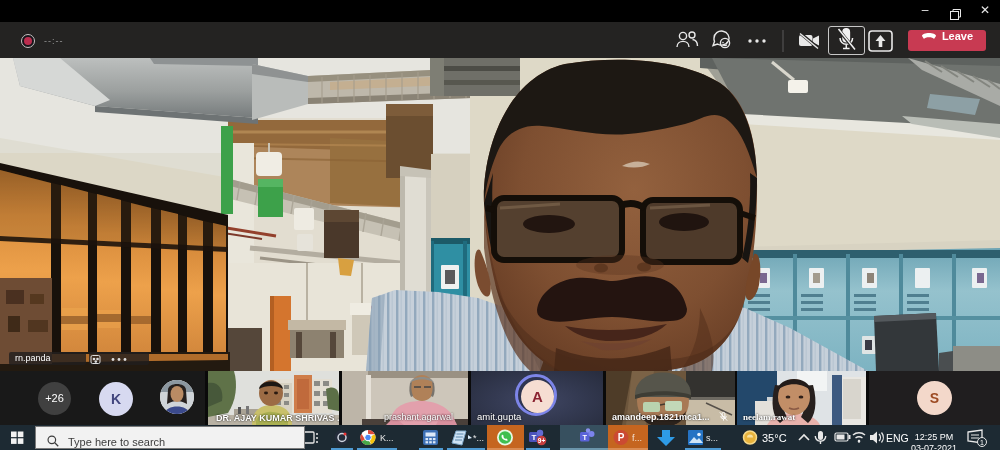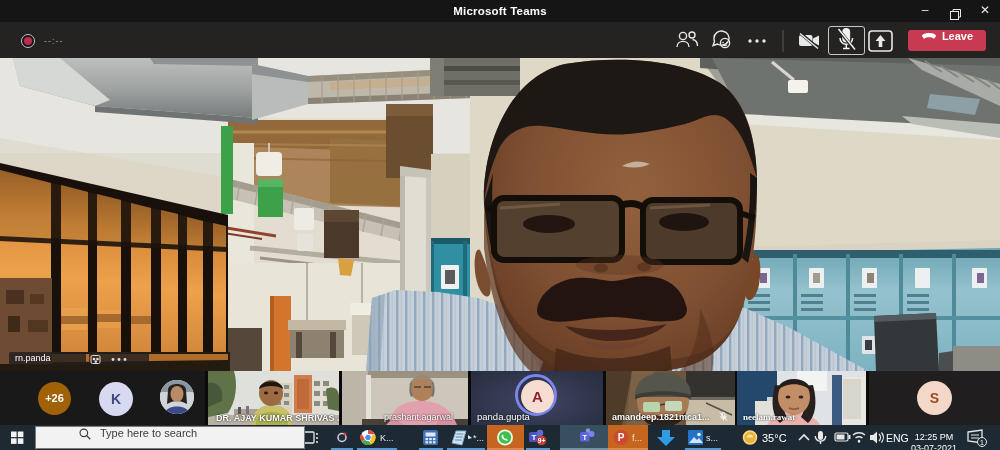--- a/index.html
+++ b/index.html
@@ -34,30 +34,27 @@
   #rnpanda { left:9px; top:352px; width:77px; height:13px; background:rgba(32,30,30,.8); border-radius:2px; color:#fff; font-size:9px; font-weight:400; line-height:13px; padding-left:6px; z-index:25; }
   #rnlabel2 { left:89px; top:352px; width:60px; height:13px; background:rgba(32,30,30,.8); border-radius:2px; z-index:25; }
 
   
   #strip { left:0; top:371px; width:1000px; height:54px; background:#0a0a0a; z-index:20; }
   .tile { position:absolute; top:0; height:54px; overflow:hidden; }
   .tlabel { position:absolute; left:6px; bottom:3px; color:#fff; font-size:8.5px; font-weight:700; text-shadow:0 0 2px #000; white-space:nowrap; z-index:5; }
 
   
   #taskbar { left:0; top:425px; width:1000px; height:25px; background:#1d2a33; z-index:40; }
-  #searchbox { left:35px; top:426px; width:270px; height:23px; background:#f2f2f2; border:1px solid #7a7a7a; display:flex; align-items:flex-start; z-index:41;padding-left:32px; }
+  #searchbox { left:35px; top:426px; width:270px; height:23px; background:#f2f2f2; border:1px solid #7a7a7a; display:flex; align-items:flex-end; z-index:41; }
   #searchbox span { color:#3c3c3c; font-size:11px; margin-left:8px; }
 </style>
 </head>
 <body>
 <div id="app">
 
-  <div class="abs" id="titlebar">
-      <div id="titletext">Microsoft Teams</div>
-    </div>
   <div class="abs winbtn" style="left:910px;">–</div>
   <div class="abs winbtn" style="left:940px; padding-top:6px;">
     <svg width="11" height="11" viewBox="0 0 11 11">
       <rect x="0.5" y="2.5" width="8" height="8" fill="none" stroke="#e8e8e8" stroke-width="1"></rect>
       <path d="M3,2.5 L3,0.5 L10.5,0.5 L10.5,8 L8.5,8" fill="none" stroke="#e8e8e8" stroke-width="1"></path>
     </svg>
   </div>
   <div class="abs winbtn" style="left:970px;">✕</div>
 
   <div class="abs" id="toolbar"></div>
@@ -441,21 +438,21 @@
       <circle cx="6.8" cy="8.6" r="1.3" fill="#ddd"></circle>
       <circle cx="24" cy="6.5" r="1.4" fill="#ddd"></circle>
         <circle cx="30" cy="6.5" r="1.4" fill="#ddd"></circle>
         <circle cx="36" cy="6.5" r="1.4" fill="#ddd"></circle>
     </svg>
   </div>
 
   <div class="abs" id="strip">
 
     <div class="tile" style="left:0; width:205px; background:#191919;">
-      <div style="position:absolute; left:38px; top:11px; width:33px; height:33px; border-radius:50%; background:#a16207; color:#fff; font-size:11px; font-weight:700; text-align:center; line-height:33px;">+26</div>
+      <div style="position:absolute; left:38px; top:11px; width:33px; height:33px; border-radius:50%; background:#404040; color:#fff; font-size:11px; font-weight:400; text-align:center; line-height:33px;">+26</div>
       <div style="position:absolute; left:99px; top:11px; width:34px; height:34px; border-radius:50%; background:#d7d9f0; color:#42467e; font-size:14px; font-weight:700; text-align:center; line-height:34px;">K</div>
       <div style="position:absolute; left:160px; top:9px; width:34px; height:34px; border-radius:50%; background:#e8e2da; overflow:hidden;">
         <svg width="34" height="34">
           <rect width="34" height="34" fill="#cfd4d8"></rect>
           <rect x="0" y="0" width="34" height="12" fill="#8b97a0"></rect>
           <path d="M8,10 C8,2 26,2 26,10 L27,24 C20,20 14,20 7,24 Z" fill="#26201e"></path>
           <ellipse cx="17" cy="14" rx="6.5" ry="8" fill="#b98b64"></ellipse>
           <path d="M4,34 C6,24 28,24 30,34 Z" fill="#3b4a8c"></path>
         </svg>
       </div>
@@ -521,21 +518,21 @@
         <path d="M68,12 C67,18 67,22 69,26 L71,25 C69,20 69,15 70,11 Z" fill="#77736d"></path>
         <path d="M92,12 C93,18 93,22 91,26 L89,25 C91,20 91,15 90,11 Z" fill="#77736d"></path>
         <path d="M72,16 L79,16 M82,16 L89,16" stroke="#444" stroke-width="1.6"></path>
       </svg>
       <div class="tlabel" style="font-weight:400; font-size:9px;padding-left:36px;">prashant.agarwal</div>
     </div>
 
     <div class="tile" style="left:471px; width:132px; background:radial-gradient(ellipse at 50% 55%, #404663 0%, #343a52 45%, #272c3d 100%);">
       <div style="position:absolute; left:44px; top:3px; width:42px; height:42px; border-radius:50%; border:3px solid #7d85e8; background:#2e3450;"></div>
       <div style="position:absolute; left:50px; top:9px; width:33px; height:33px; border-radius:50%; background:#f6ddd2; color:#8b2332; font-size:15px; font-weight:700; text-align:center; line-height:33px;">A</div>
-      <div class="tlabel" style="font-weight:400; font-size:9.5px;">panda.gupta</div>
+      <div class="tlabel" style="font-weight:400; font-size:9.5px;">amit.gupta</div>
     </div>
 
     <div class="tile" style="left:606px; width:129px;">
       <svg width="129" height="54">
         <rect width="129" height="54" fill="#6d563c"></rect>
         <path d="M0,0 L26,0 L16,54 L0,54 Z" fill="#4e3c28"></path>
         <path d="M26,0 L48,0 L40,54 L20,54 Z" fill="#7b6246"></path>
         <rect x="80" y="0" width="49" height="28" fill="#33322f"></rect>
         <rect x="80" y="26" width="49" height="3" fill="#6e6a62"></rect>
         <rect x="80" y="29" width="49" height="25" fill="#c8bca6"></rect>

